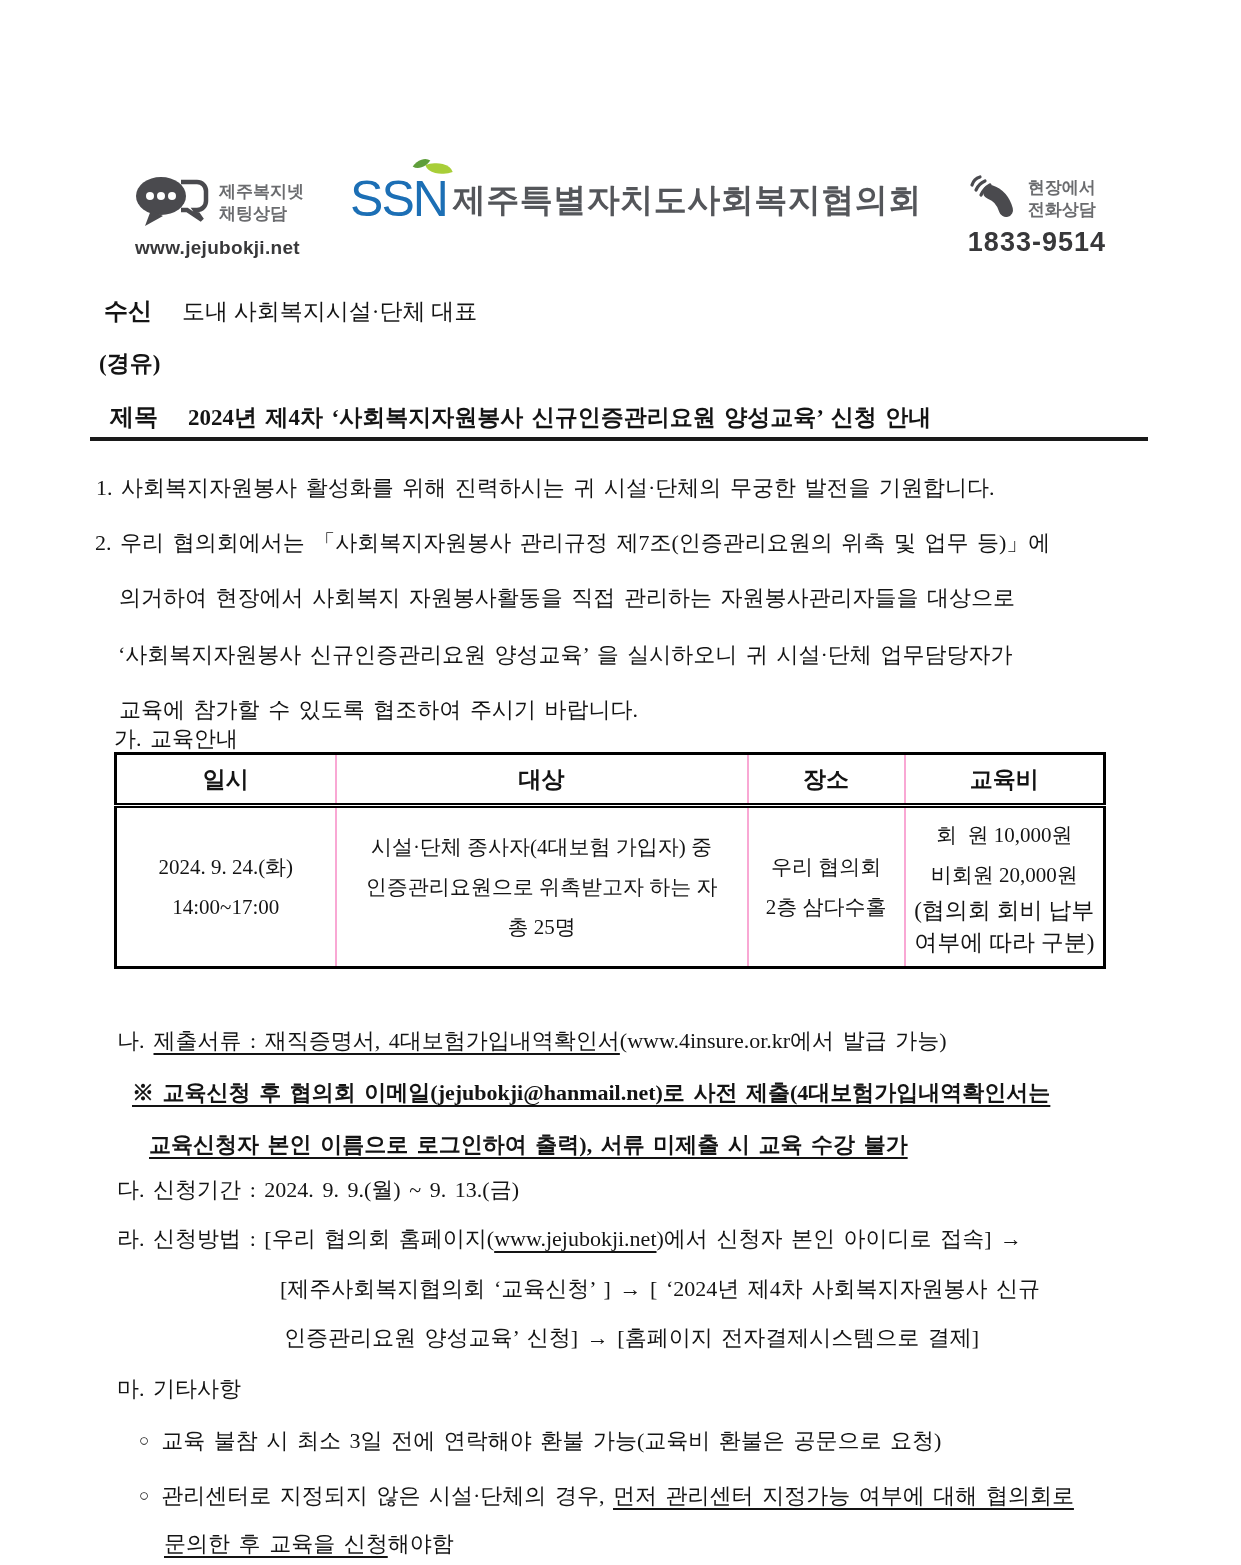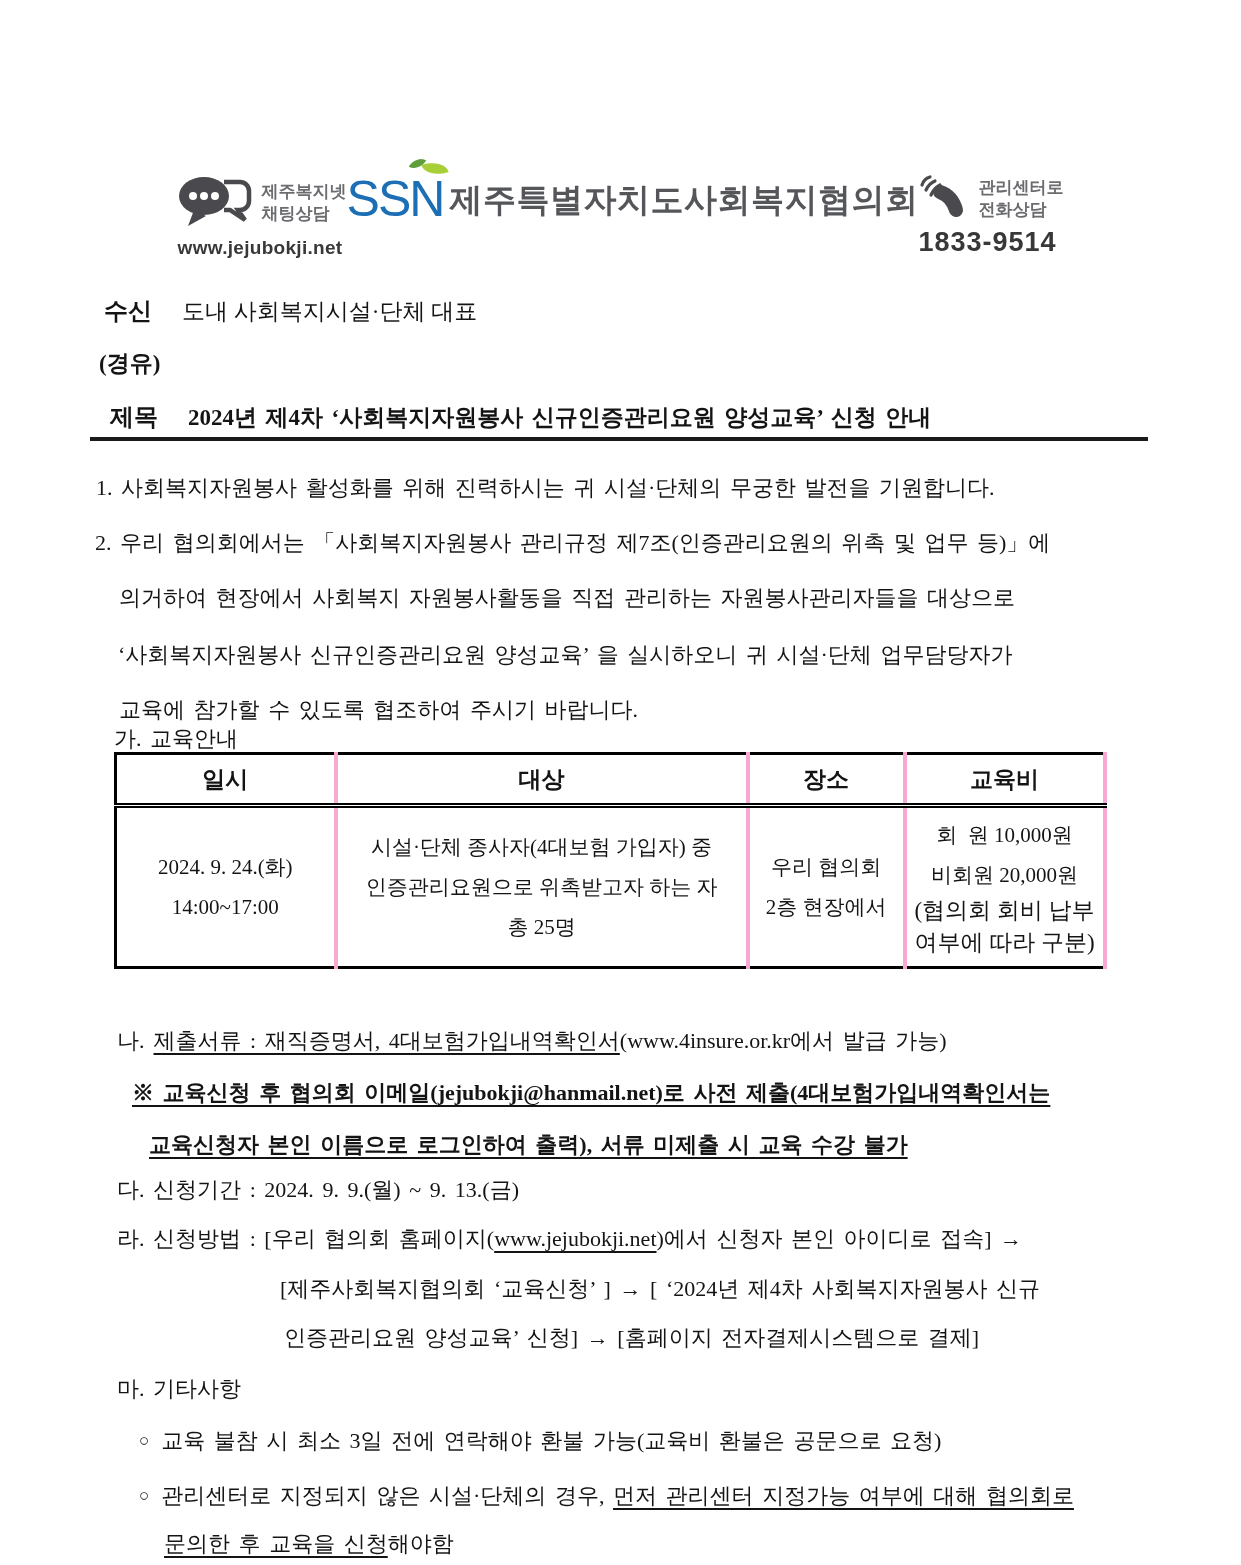--- a/index.html
+++ b/index.html
@@ -11,21 +11,21 @@
     font-family:"Liberation Serif", serif;
     color:#141414;
     overflow:hidden;
     margin:0 auto;
   }
   .abs { position:absolute; white-space:nowrap; }
 
   
   .logo-row {
     position:absolute; top:162px; left:0; width:100%;
-    display:flex; justify-content:center; align-items:flex-start; 
+    display:flex; justify-content:center; align-items:flex-start; gap:46px;
     font-family:"Liberation Sans", sans-serif;
   }
   .chat-logo, .call-logo { padding-top:10px; }
   .logo-top { display:flex; align-items:center; gap:8px; }
   .logo-small-text { font-size:17px; line-height:1.3; color:#6b6c6f; font-weight:bold; }
   .chat-url { font-size:19px; font-weight:bold; color:#38383a; margin-top:3px; letter-spacing:.3px; }
   .call-phone { font-size:27px; font-weight:bold; color:#38383a; margin-top:1px; letter-spacing:1px; }
 
   .ssn-block { display:flex; align-items:center; gap:6px; padding-top:12px; }
   .ssn-word {
@@ -55,21 +55,21 @@
   .b { font-weight:bold; }
   .bullet-dot { font-size:17px; margin-right:12px; vertical-align:2px; }
 
   
   .edu-table {
     position:absolute; top:752px; left:114px;
     border-collapse:collapse; table-layout:fixed;
     border:3px solid #000;
   }
   .edu-table th, .edu-table td {
-    border-left:2px solid #000; border-right:4px solid #f9a8d4;
+    border-left:2px solid #000; border-right:2px solid #f9a8d4;
     text-align:center; vertical-align:middle;
   }
   .edu-table th {
     height:52px; font-size:23px; font-weight:bold;
     border-bottom:5px double #000;
   }
   .edu-table td { height:162px; font-size:21px; }
   .cl { display:block; line-height:40px; }
   .fee-note .cl { font-size:23px; line-height:32px; }
 </style>
@@ -115,21 +115,21 @@
           <svg width="52" height="50" viewBox="0 0 52 50">
             <g fill="none" stroke="#4a4a4e" stroke-width="3.2" stroke-linecap="round">
               <path d="M12 5 A 12 12 0 0 0 4 13"></path>
               <path d="M17 9 A 17 17 0 0 0 8 18"></path>
               <path d="M22 13 A 22 22 0 0 0 13 23"></path>
             </g>
             <path d="M22 20 Q 34 24 38 38" fill="none" stroke="#4a4a4e" stroke-width="14" stroke-linecap="round"></path>
           </svg>
         </span>
         <span class="logo-small-text">
-          <span>관리센터로</span><br>
+          <span>현장에서</span><br>
           <span>전화상담</span>
         </span>
       </div>
       <div class="call-phone">1833-9514</div>
     </div>
   </div>
 
   <div class="abs meta-line" style="top:295px; left:104px;">
     <span class="meta-label">수신</span><span>도내 사회복지시설·단체 대표</span>
   </div>
@@ -169,21 +169,21 @@
         <span class="cl">2024. 9. 24.(화)</span>
         <span class="cl">14:00~17:00</span>
       </td>
       <td>
         <span class="cl">시설·단체 종사자(4대보험 가입자) 중</span>
         <span class="cl">인증관리요원으로 위촉받고자 하는 자</span>
         <span class="cl">총 25명</span>
       </td>
       <td>
         <span class="cl">우리 협의회</span>
-        <span class="cl">2층 현장에서</span>
+        <span class="cl">2층 삼다수홀</span>
       </td>
       <td>
         <span class="cl">회&nbsp;&nbsp;원 10,000원</span>
         <span class="cl">비회원 20,000원</span>
         <span class="fee-note">
           <span class="cl">(협의회 회비 납부</span>
           <span class="cl">여부에 따라 구분)</span>
         </span>
       </td>
     </tr>

